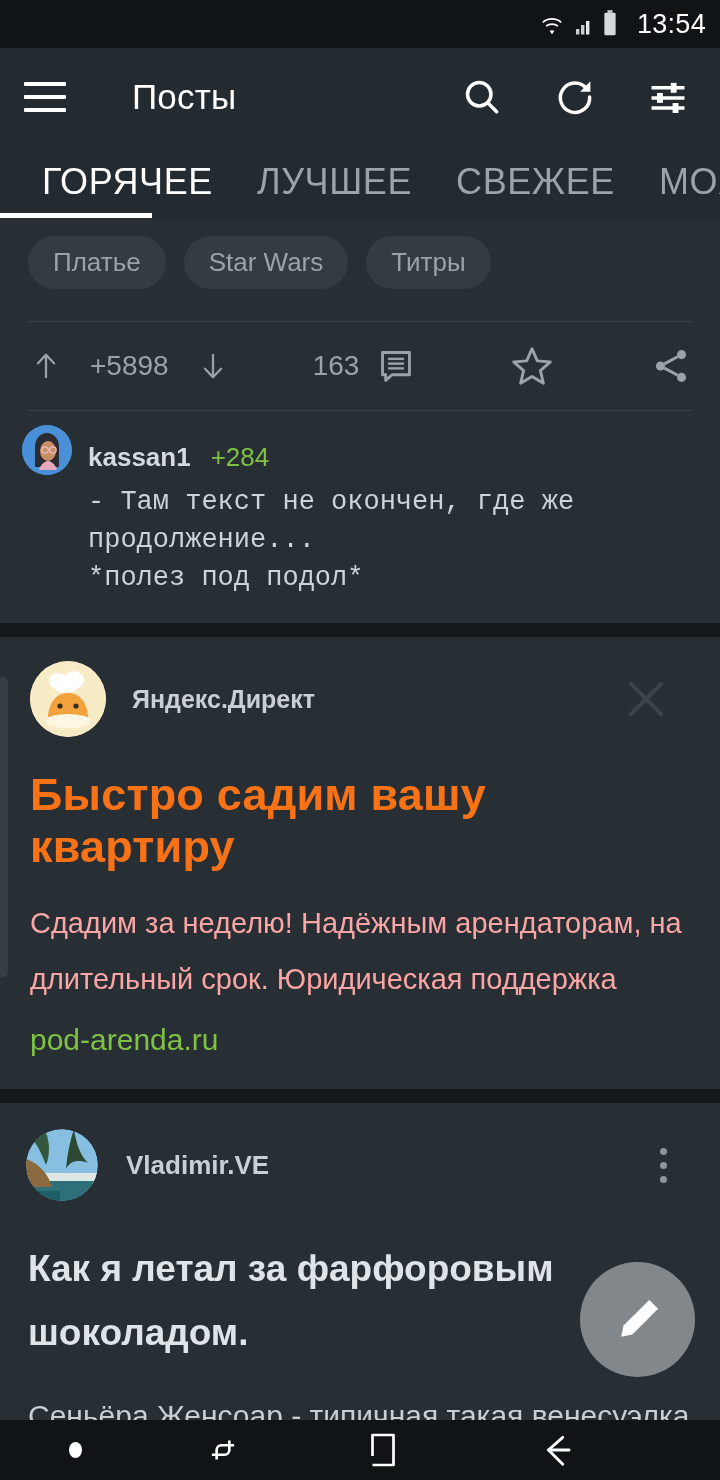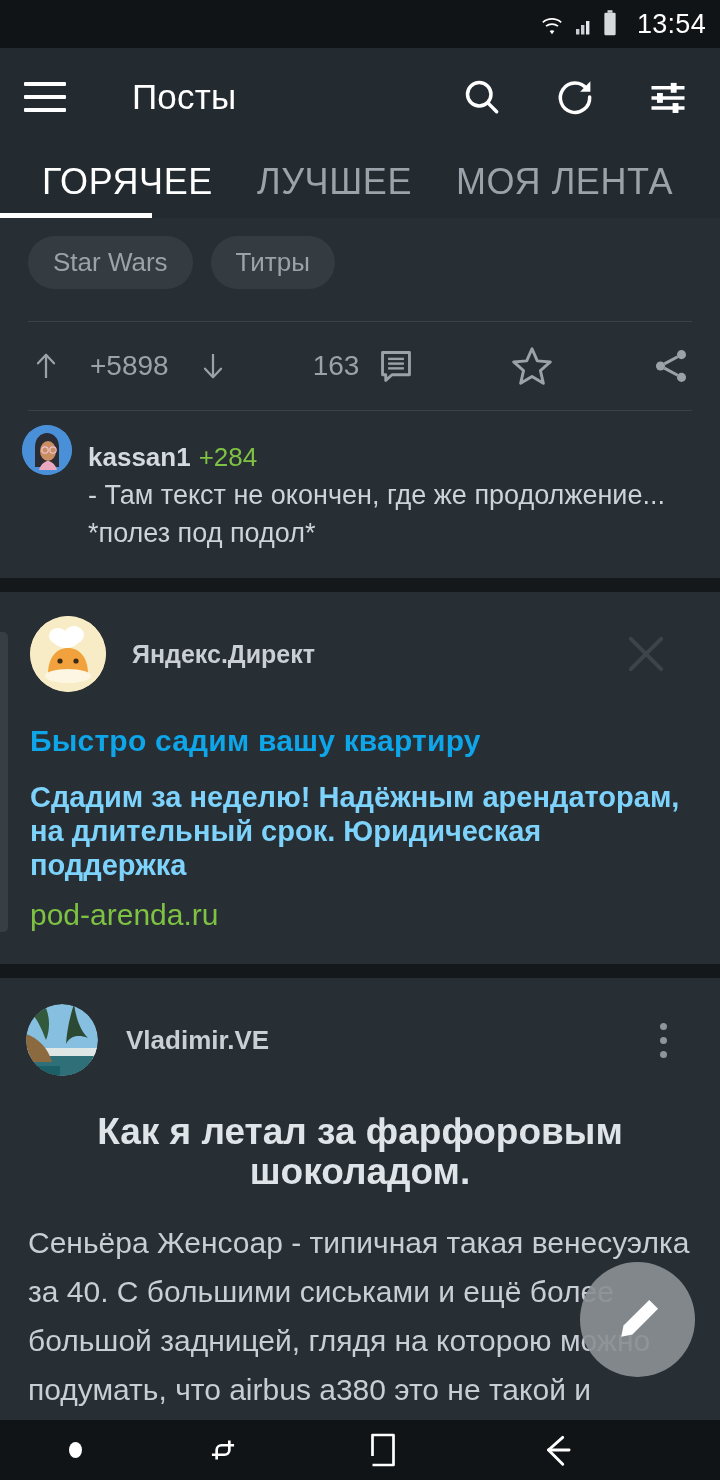--- a/index.html
+++ b/index.html
@@ -63,46 +63,45 @@
   .act-num { font-size:28px; color:#9aa3a9; }
   .arrow-up, .arrow-down { width:36px; height:40px; display:flex; align-items:center; justify-content:center; }
   .spacer-a { width:26px; }
   .spacer-b { width:82px; }
   .spacer-c { flex:1; }
 
   .comment { display:flex; padding:14px 28px 26px 22px; gap:16px; }
   .avatar { border-radius:50%; flex:none; overflow:hidden; position:relative; }
   .av-kassan { width:50px; height:50px; background:#4a90d9; }
   .comment-body { flex:1; padding-top:2px; }
-  .c-head { display:flex; align-items:baseline; gap:8px; }
+  .c-head { display:flex; align-items:baseline; gap:20px; }
   .c-user { color:#d5dade; font-size:26px; font-weight:bold; }
   .c-rating { color:#7fc243; font-size:26px;margin-top:15px; }
-  .c-text { color:#cdd3d8; font-size:27px; line-height:38px; margin-top:3px; }
+  .c-text { color:#cdd3d8; font-size:27px; line-height:38px; margin-top:10px;font-family:Liberation Mono, monospace; }
 
   
   .ad-head { display:flex; align-items:center; padding:24px 36px 0 30px; }
   .av-ad { width:76px; height:76px; background:#f7e9bf; }
   .ad-label { color:#c9cfd4; font-size:25px; font-weight:bold; margin-left:26px; flex:1; }
   .ad-close { width:56px; height:56px; display:flex; align-items:center; justify-content:center; cursor:pointer; margin-right:10px;}
-  .ad-title { color:#0ea5e9; font-size:30px; font-weight:bold; padding:32px 28px 0 30px; letter-spacing:0.2px;}
-  .ad-text { color:#7dd3fc; font-size:29px; line-height:34px; padding:22px 24px 0 30px;font-weight:bold; }
+  .ad-title { color:#f97316; font-size:45px; font-weight:bold; padding:32px 28px 0 30px; letter-spacing:0.2px;}
+  .ad-text { color:#fca5a5; font-size:29px; line-height:56px; padding:22px 24px 0 30px; }
   .ad-link { color:#7fc243; font-size:30px; padding:16px 30px 32px 30px; cursor:pointer; }
 
   
   .post-head { display:flex; align-items:center; padding:26px 28px 0 26px; }
   .av-post { width:72px; height:72px; }
   .post-meta { margin-left:28px; flex:1; }
   .p-user { color:#c9cfd4; font-size:26px; font-weight:bold; }
   .p-time { color:#8d969c; font-size:25px; margin-top:7px; }
   .p-more { width:46px; display:flex; flex-direction:column; align-items:center; gap:7px; cursor:pointer; margin-right:6px; }
   .p-more i { width:7px; height:7px; border-radius:50%; background:#8d969c; display:block; }
   .post-title {
-    color:#dfe4e8; font-size:37px; font-weight:bold; line-height:40px;
+    color:#dfe4e8; font-size:37px; font-weight:bold; line-height:64px;
     padding:36px 28px 0 28px;
-    text-align:center;
   }
   .post-body { color:#c8ced3; font-size:30px; line-height:49px; padding:26px 24px 0 28px; }
 
   
   .scroll-hint {
     position:absolute; left:0; top:500px; width:9px; height:60px;
     background:#555d63; border-radius:0 5px 5px 0; opacity:.55;
   }
 
   
@@ -181,31 +180,35 @@
   </div>
 
   <div class="tabs">
     <div class="tab active">
       <span>ГОРЯЧЕЕ</span>
     </div>
     <div class="tab">
       <span>ЛУЧШЕЕ</span>
     </div>
     <div class="tab">
+      <span>СВЕЖЕЕ</span>
+    </div>
+    <div class="tab">
       <span>МОЯ ЛЕНТА</span>
 
     </div>
 
     <div class="tab-underline"></div>
   </div>
 
   <div class="feed">
 
     <div class="card">
       <div class="tags">
+        <div class="tag">Платье</div>
         <div class="tag">Star Wars</div>
         <div class="tag">Титры</div>
       </div>
       <div class="divider"></div>
 
       <div class="actionbar">
         <div class="act arrow-up">
           <svg width="32" height="38" viewBox="0 0 24 24">
             <line x1="12" y1="21" x2="12" y2="4" stroke="#9aa3a9" stroke-width="1.7"></line>
             <polyline points="6,10 12,3.6 18,10" fill="none" stroke="#9aa3a9" stroke-width="1.7" stroke-linecap="round" stroke-linejoin="round"></polyline>

